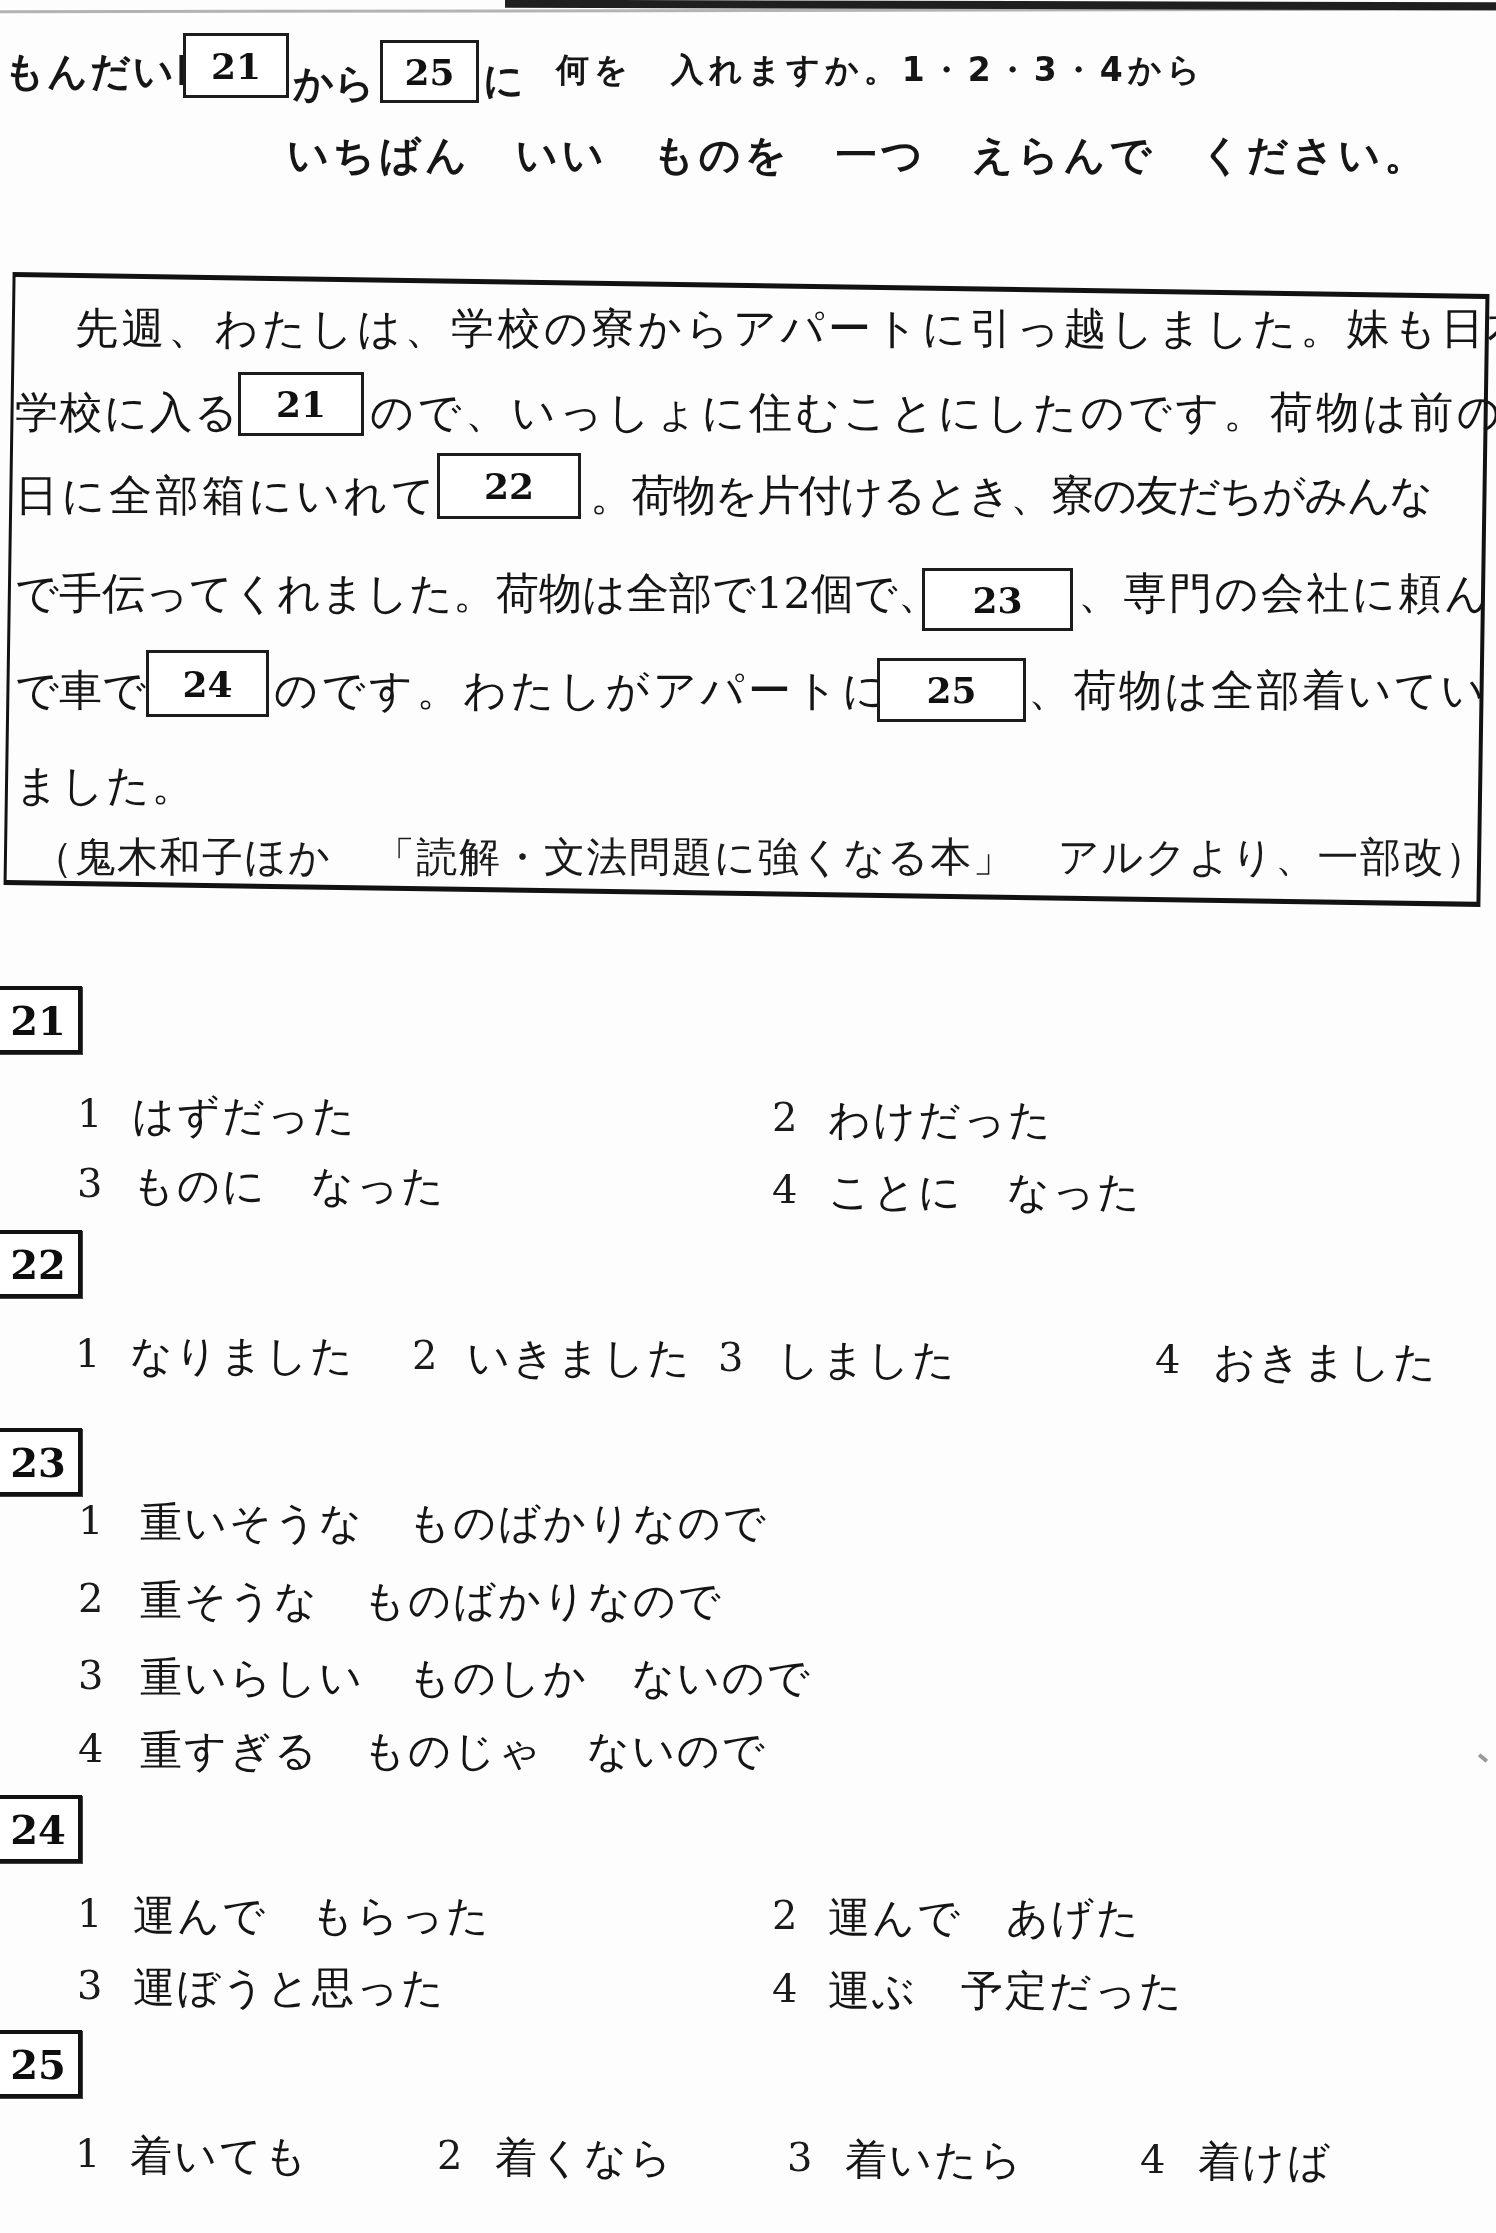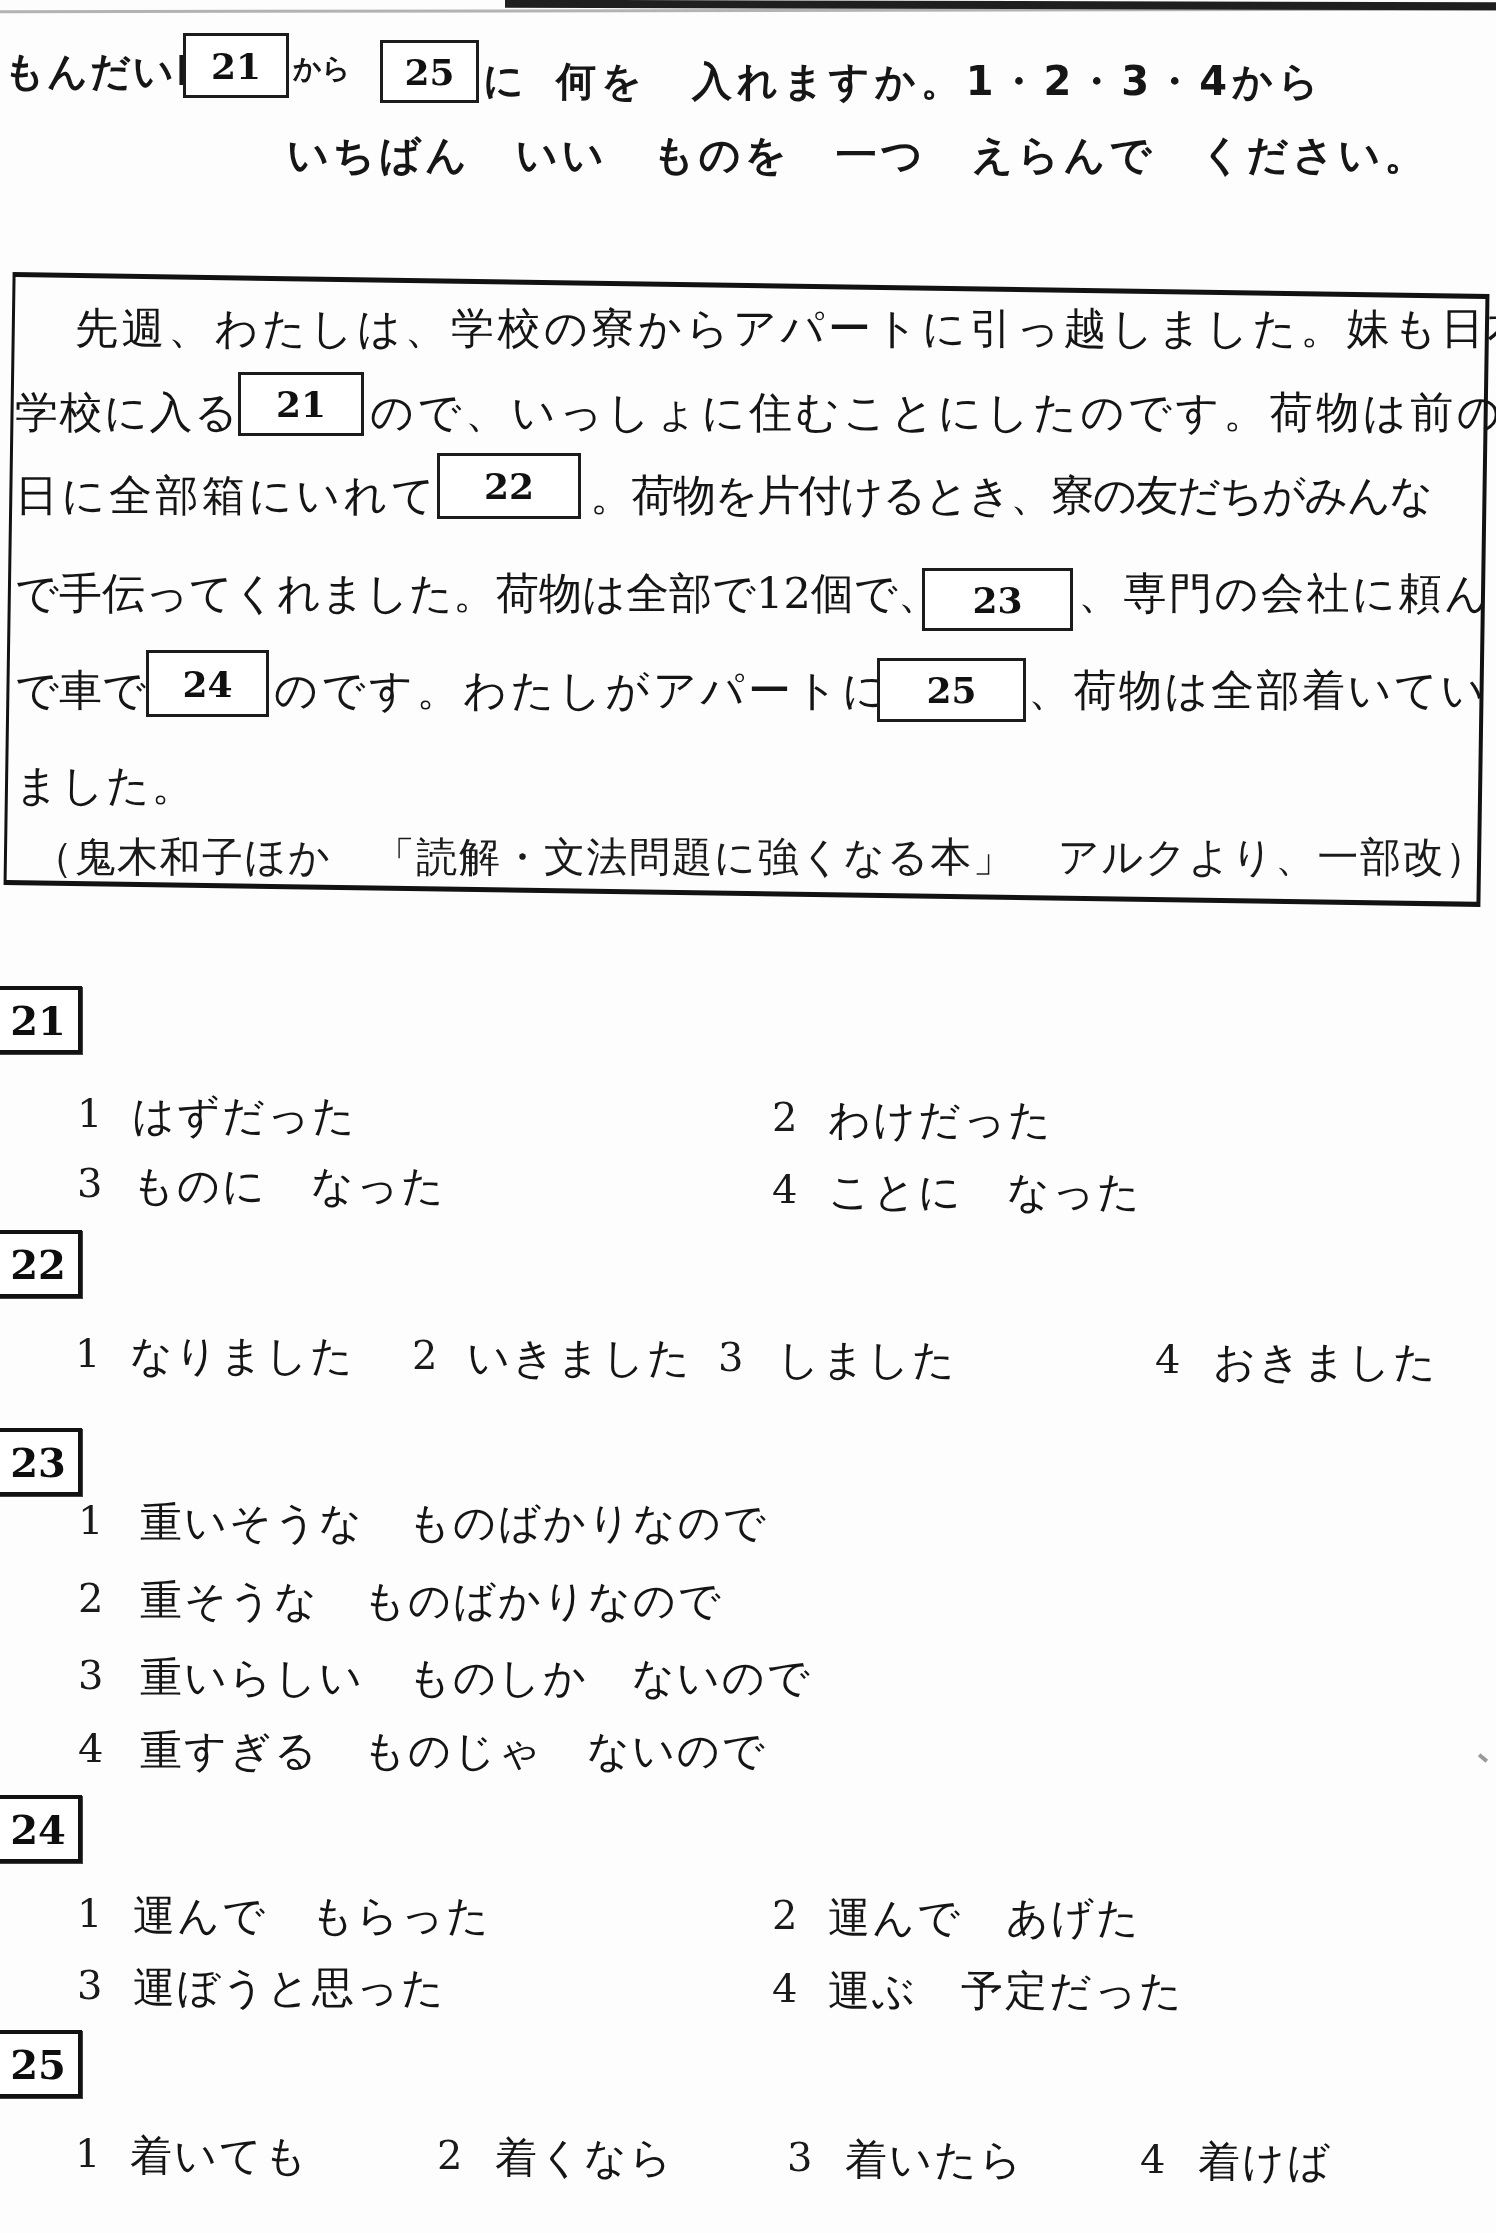--- a/index.html
+++ b/index.html
@@ -24,24 +24,24 @@
 <body>
 
 <div id="page">
 
   <div class="artifact" style="left:0;top:9px;width:1496px;height:3px;background:#b3b3b3;transform:rotate(-0.1deg);"></div>
   <div class="artifact" style="left:505px;top:1px;width:991px;height:8px;background:#1f1f1f;transform:rotate(0.15deg);"></div>
   <div class="artifact" style="left:1478px;top:1756px;width:10px;height:4px;background:#9a9a9a;transform:rotate(40deg);"></div>
 
   <div class="abs gothic" style="left:4px;top:44px;font-size:40px;letter-spacing:2px;">もんだいⅢ</div>
   <div class="blankbox" style="left:183px;top:33px;width:100px;height:59px;">21</div>
-  <div class="abs gothic" style="left:293px;top:50px;font-size:28px;">から</div>
+  <div class="abs gothic" style="left:293px;top:56px;font-size:40px;">から</div>
   <div class="blankbox" style="left:380px;top:40px;width:93px;height:57px;">25</div>
   <div class="abs gothic" style="left:483px;top:53px;font-size:40px;">に</div>
-  <div class="abs gothic" style="left:556px;top:48px;font-size:40px;letter-spacing:5px;margin-top:6px;">何を　入れますか。1・2・3・4から</div>
+  <div class="abs gothic" style="left:556px;top:48px;font-size:33px;letter-spacing:5px;">何を　入れますか。1・2・3・4から</div>
   <div class="abs gothic" style="left:287px;top:128px;font-size:41px;letter-spacing:4px;">いちばん　いい　ものを　一つ　えらんで　ください。</div>
 
   <div class="passage-border"></div>
 
   <div class="abs mincho ptext ls3" style="left:75px;top:300px;">先週、わたしは、学校の寮からアパートに引っ越しました。妹も日本の</div>
 
   <div class="abs mincho ptext ls1" style="left:15px;top:384px;">学校に入る</div>
   <div class="blankbox" style="left:238px;top:372px;width:120px;height:58px;">21</div>
   <div class="abs mincho ptext ls3" style="left:370px;top:384px;">ので、いっしょに住むことにしたのです。荷物は前の</div>
 

